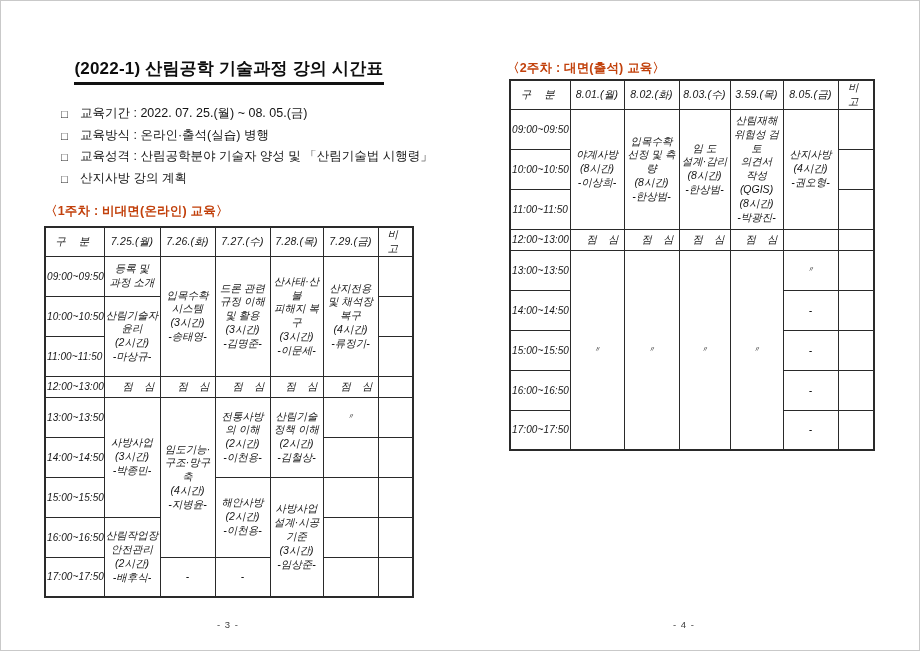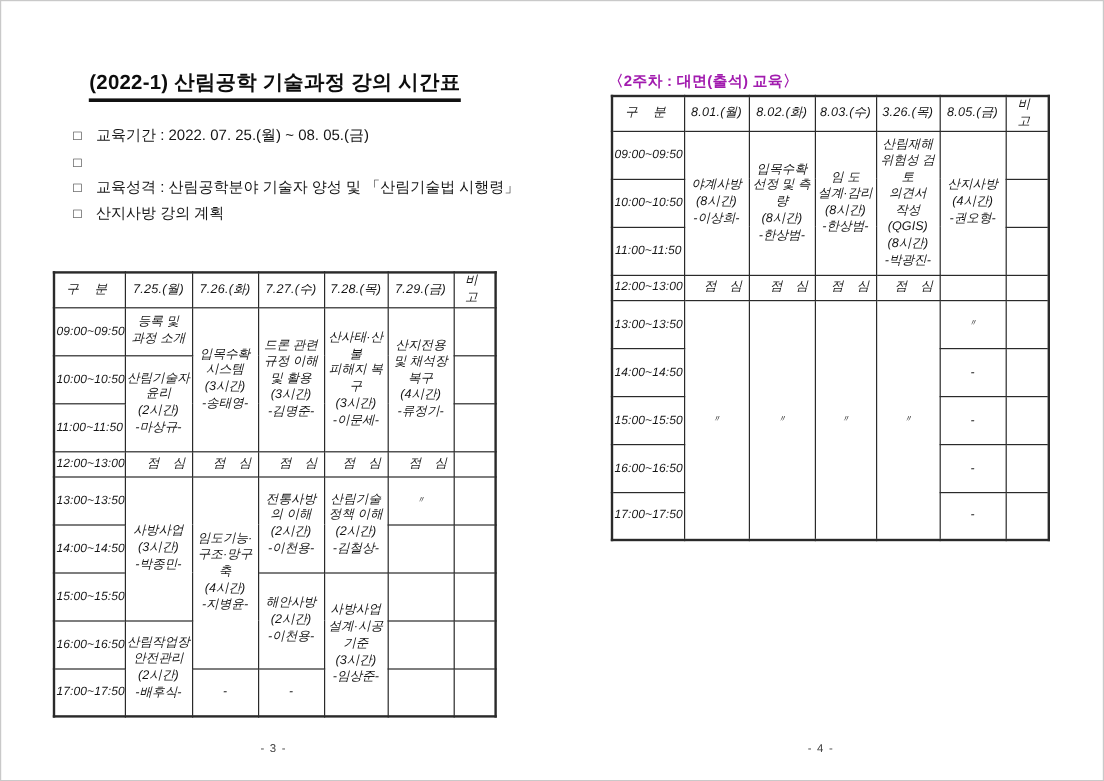--- a/index.html
+++ b/index.html
@@ -12,21 +12,21 @@
   .doc-title { position:absolute; left:43px; top:56px; width:370px; text-align:center; }
   .doc-title .t-text {
     display:inline-block; font-size:17px; font-weight:700; letter-spacing:0.2px;
     border-bottom:3px solid #111; padding-bottom:2px; color:#0d0d0d;
   }
   .bullets { position:absolute; left:60px; top:102px; width:385px; font-size:12.5px; line-height:20.5px; color:#141414; }
   .b-row { display:flex; align-items:flex-start; }
   .b-marker { width:19px; flex:0 0 19px; font-size:11.5px; color:#222; padding-top:1px; }
   .b-text { white-space:pre-line; }
   .b-cont .b-text { padding-left:62px; }
-  .tbl-caption { position:absolute; font-size:12.5px; font-weight:700; color:#a21caf; letter-spacing:0.2px; }
+  .tbl-caption { position:absolute; font-size:12.5px; font-weight:700; color:#c2410c; letter-spacing:0.2px; }
   .cap1 { left:44px; top:202px; }
   .cap2 { left:506px; top:59px; }
   
   table.tbl {
     position:absolute; border-collapse:collapse; table-layout:fixed; background:#fff;
     border:2px solid #2a2a2a; text-align:center;font-style:italic;
   }
   .tbl td, .tbl th {
     border:1px solid #2a2a2a; padding:0 1px; margin:0;
     vertical-align:middle; text-align:center;
@@ -59,31 +59,33 @@
     <span class="t-text">(2022-1) 산림공학 기술과정 강의 시간표</span>
   </div>
 
   <div class="bullets">
     <div class="b-row">
       <span class="b-marker">□</span>
       <span class="b-text">교육기간 : 2022. 07. 25.(월) ~ 08. 05.(금)</span>
     </div>
     <div class="b-row">
       <span class="b-marker">□</span>
+      <span class="b-text">교육방식 : 온라인·출석(실습) 병행</span>
     </div>
     <div class="b-row">
       <span class="b-marker">□</span>
       <span class="b-text">교육성격 : 산림공학분야 기술자 양성 및 「산림기술법 시행령」</span>
     </div>
     <div class="b-row">
       <span class="b-marker">□</span>
       <span class="b-text">산지사방 강의 계획</span>
     </div>
   </div>
 
+  <div class="tbl-caption cap1">〈1주차 : 비대면(온라인) 교육〉</div>
 
   <table class="tbl tbl1">
     <colgroup>
       <col style="width:59px">
         <col style="width:56px">
         <col style="width:55px">
       <col style="width:55px">
         <col style="width:53px">
         <col style="width:55px">
         <col style="width:35px">
@@ -213,21 +215,21 @@
         <col style="width:53px">
         <col style="width:55px">
         <col style="width:36px">
     </colgroup>
     <tbody>
         <tr class="hdr">
       <th class="wide">구 분</th>
       <th>8.01.(월)</th>
       <th>8.02.(화)</th>
       <th>8.03.(수)</th>
-      <th>3.26.(목)</th>
+      <th>3.59.(목)</th>
       <th>8.05.(금)</th>
       <th class="wide">비 고</th>
     </tr>
     <tr class="r">
       <td class="time">09:00~09:50</td>
       <td rowspan="3">야계사방
 (8시간)
 -이상희-</td>
       <td rowspan="3">입목수확
 선정 및 측량

